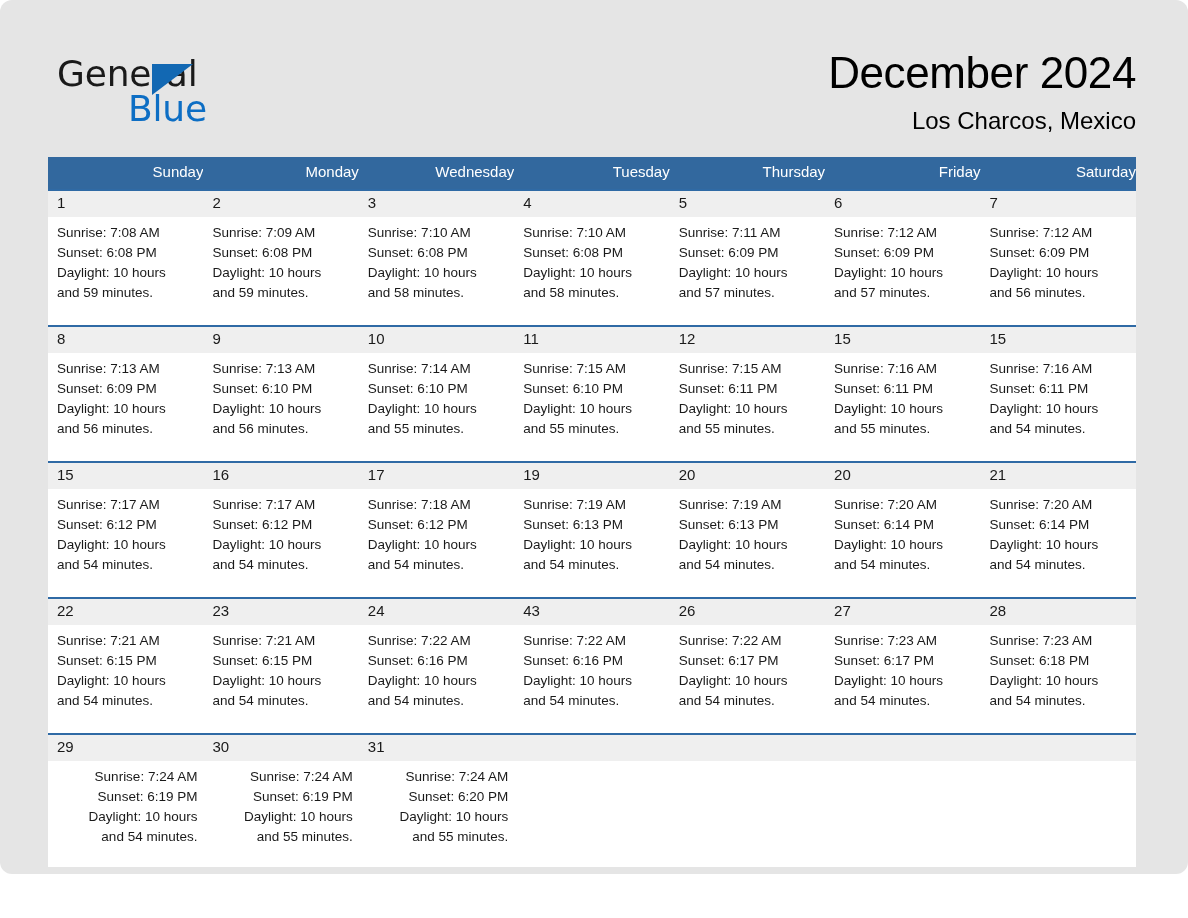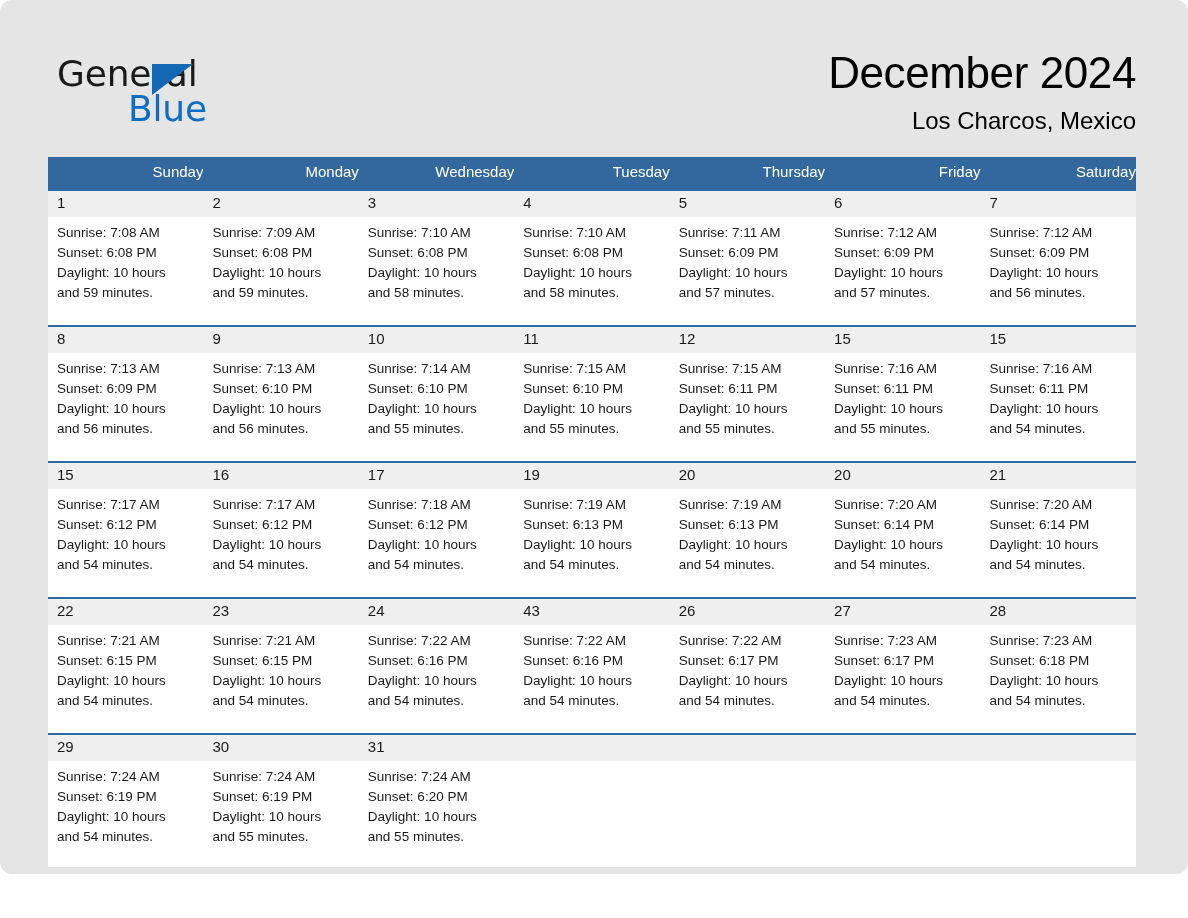--- a/index.html
+++ b/index.html
@@ -139,21 +139,21 @@
     min-height: 108px;
   }
   .detail-cell {
     flex: 1 1 0;
     padding: 6px 6px 14px 9px;
     font-size: 13.5px;
     line-height: 20px;
     color: #1a1a1a;
   }
   .detail-line { white-space: nowrap; }
-  .week.short .week-details { min-height: 106px; }
+  .week.short .week-details { min-height: 106px; text-align: right; }
 </style>
 </head>
 <body>
 
 <div class="page">
 
   <div class="header">
 
     <div class="logo">
       <span class="logo-general">General</span>

